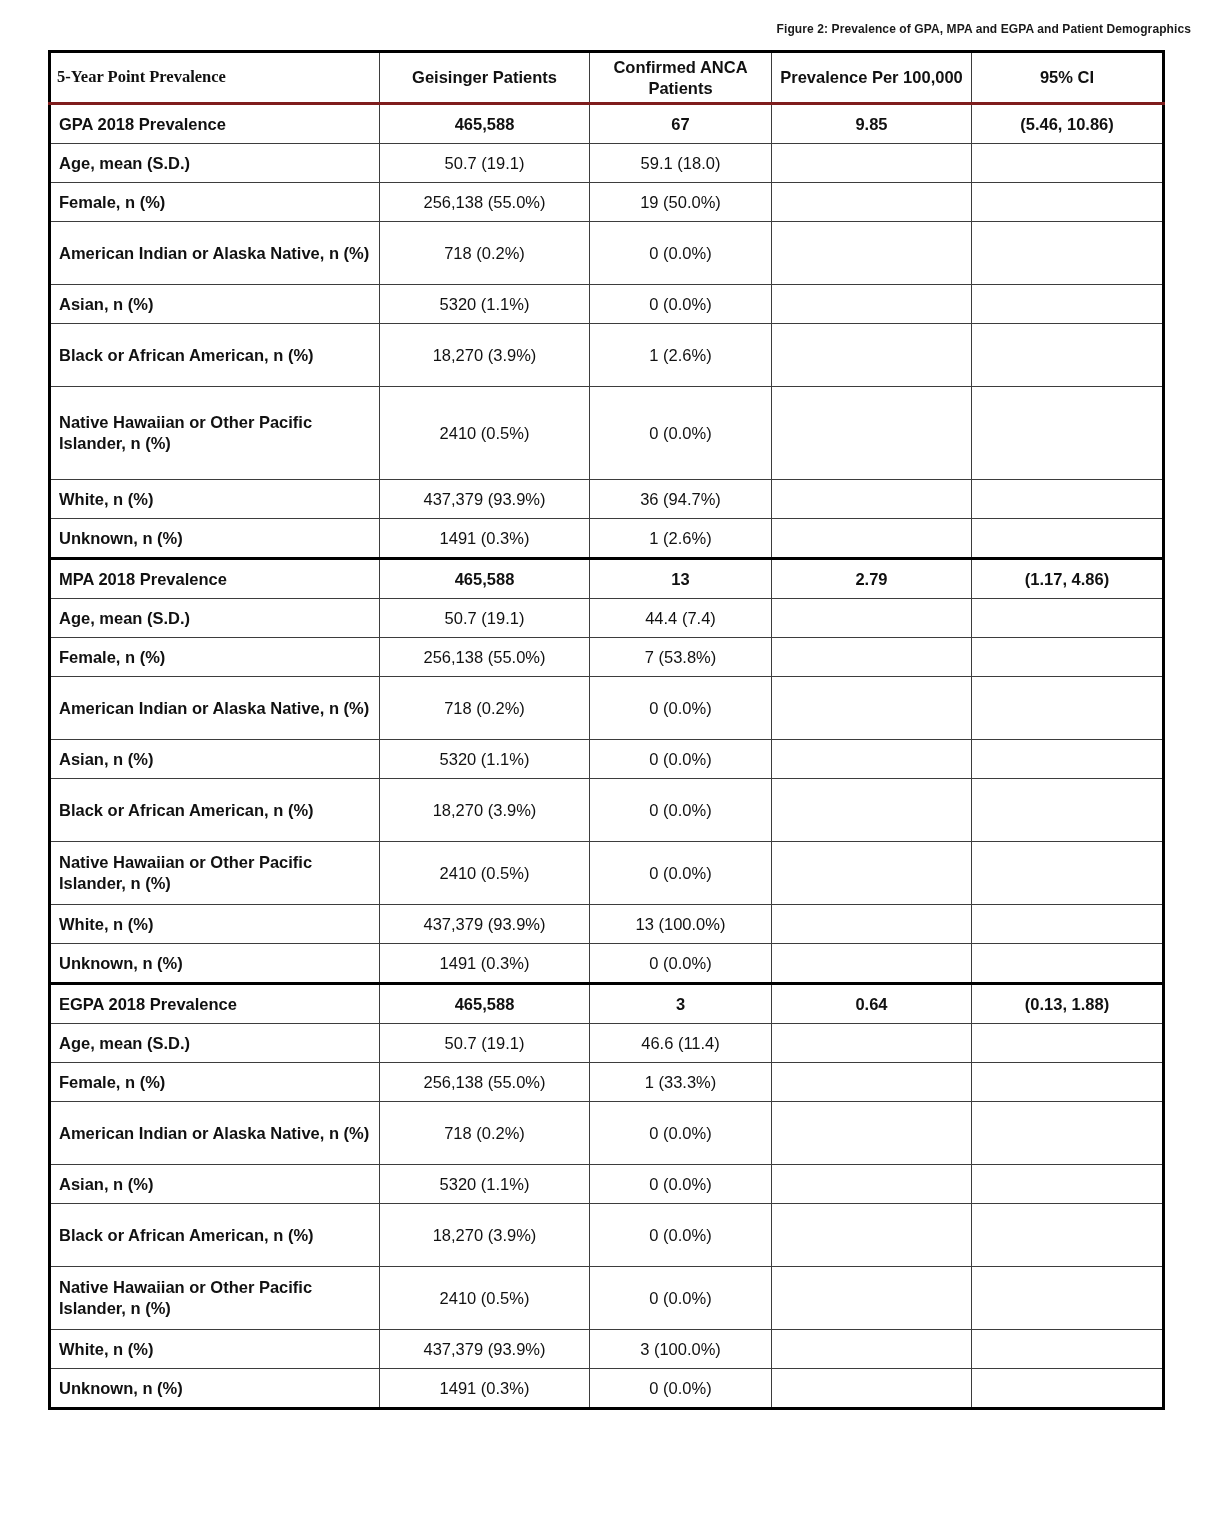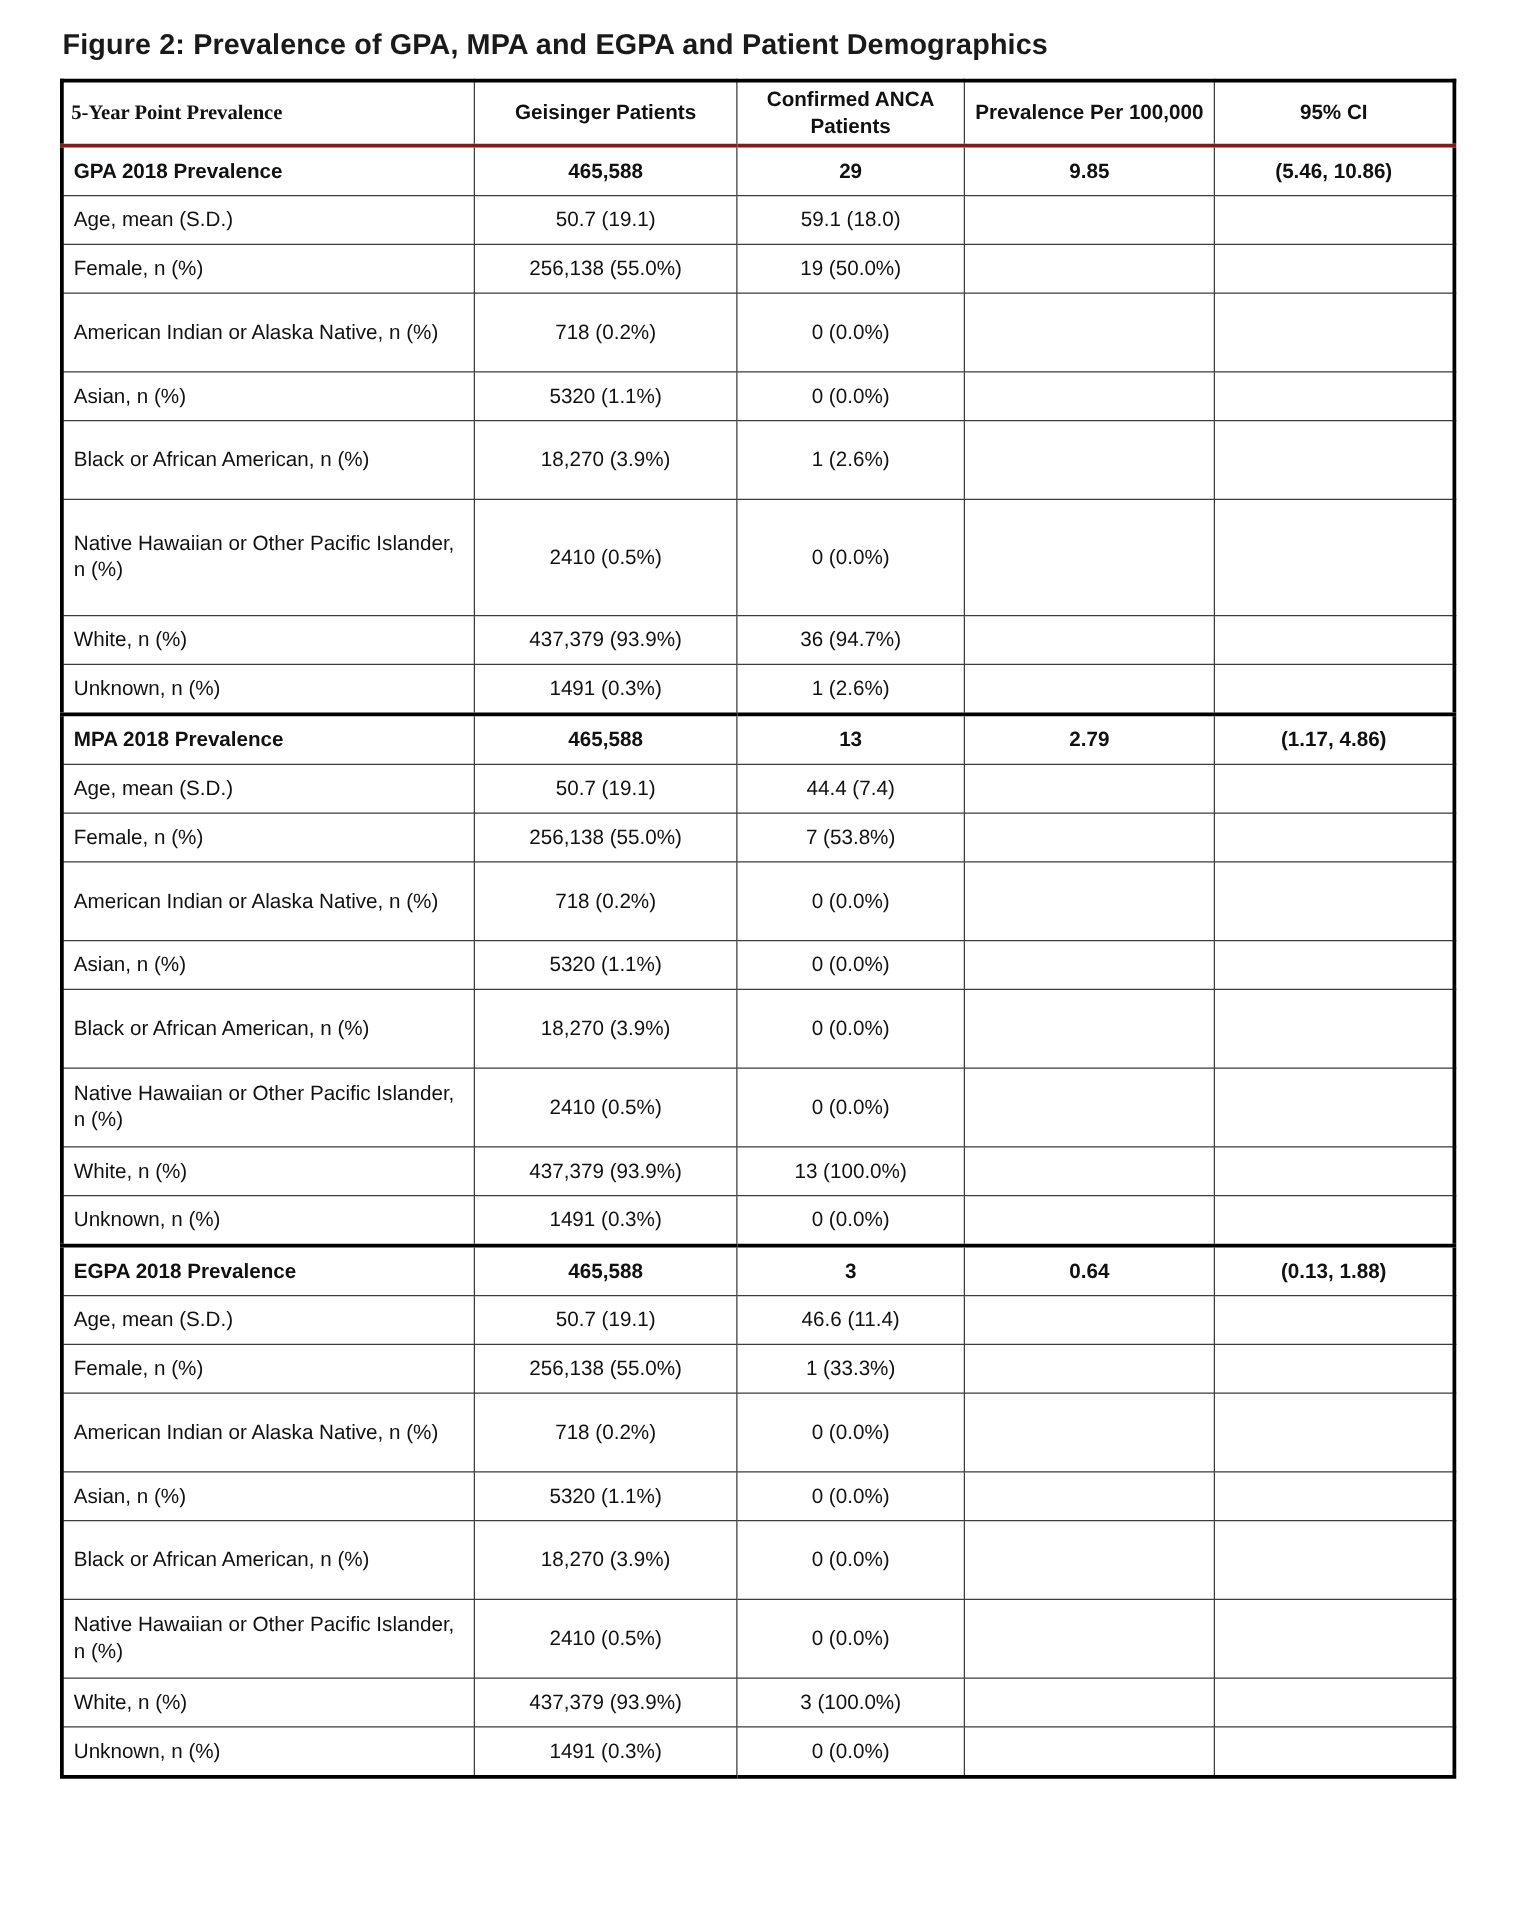--- a/index.html
+++ b/index.html
@@ -12,25 +12,26 @@
     height: 1531px;
     font-family: "Liberation Sans", sans-serif;
     color: #000000;
     -webkit-font-smoothing: antialiased;
   }
   .page {
     padding: 22px 40px 0 48px;
     box-sizing: border-box;
   }
   .figure-caption {
-    font-size: 23px;
+    font-size: 12px;
     font-weight: bold;
     letter-spacing: 0.1px;
     margin: 0 0 14px 2px;
     color: #1a1a1a;
+    text-align: right;
   }
   table.demo-table {
     border-collapse: collapse;
     width: 1114px;
     table-layout: fixed;
     border: 3px solid #000;
   }
   table.demo-table col.c0 { width: 330px; }
   table.demo-table col.c1 { width: 210px; }
   table.demo-table col.c2 { width: 182px; }
@@ -50,21 +51,21 @@
     padding: 10px 6px;
     line-height: 1.25;
     border-bottom: 3px solid #000;
   }
   thead th.label-head {
     text-align: left;
     font-family: Liberation Serif, serif;
   }
   tbody td.rowlabel {
     text-align: left;
-    font-weight: normal;
+    font-weight: bold;
     padding-left: 8px;
     line-height: 1.3;
   }
   tbody td.num {
     text-align: center;
   }
   tr.section-row td {
     font-weight: bold;
     border-top: 3px solid #7f1d1d;
   }
@@ -105,21 +106,21 @@
         <th>Geisinger Patients</th>
         <th>Confirmed ANCA Patients</th>
         <th>Prevalence Per 100,000</th>
         <th>95% CI</th>
       </tr>
     </thead>
     <tbody id="table-body">
         <tr class="section-row normal-row">
           <td class="rowlabel">GPA 2018 Prevalence</td>
           <td class="num">465,588</td>
-          <td class="num">29</td>
+          <td class="num">67</td>
           <td class="num">9.85</td>
           <td class="num">(5.46, 10.86)</td>
         </tr>
         <tr class="normal-row">
           <td class="rowlabel">Age, mean (S.D.)</td>
           <td class="num">50.7 (19.1)</td>
           <td class="num">59.1 (18.0)</td>
           <td class="num"></td>
           <td class="num"></td>
         </tr>

